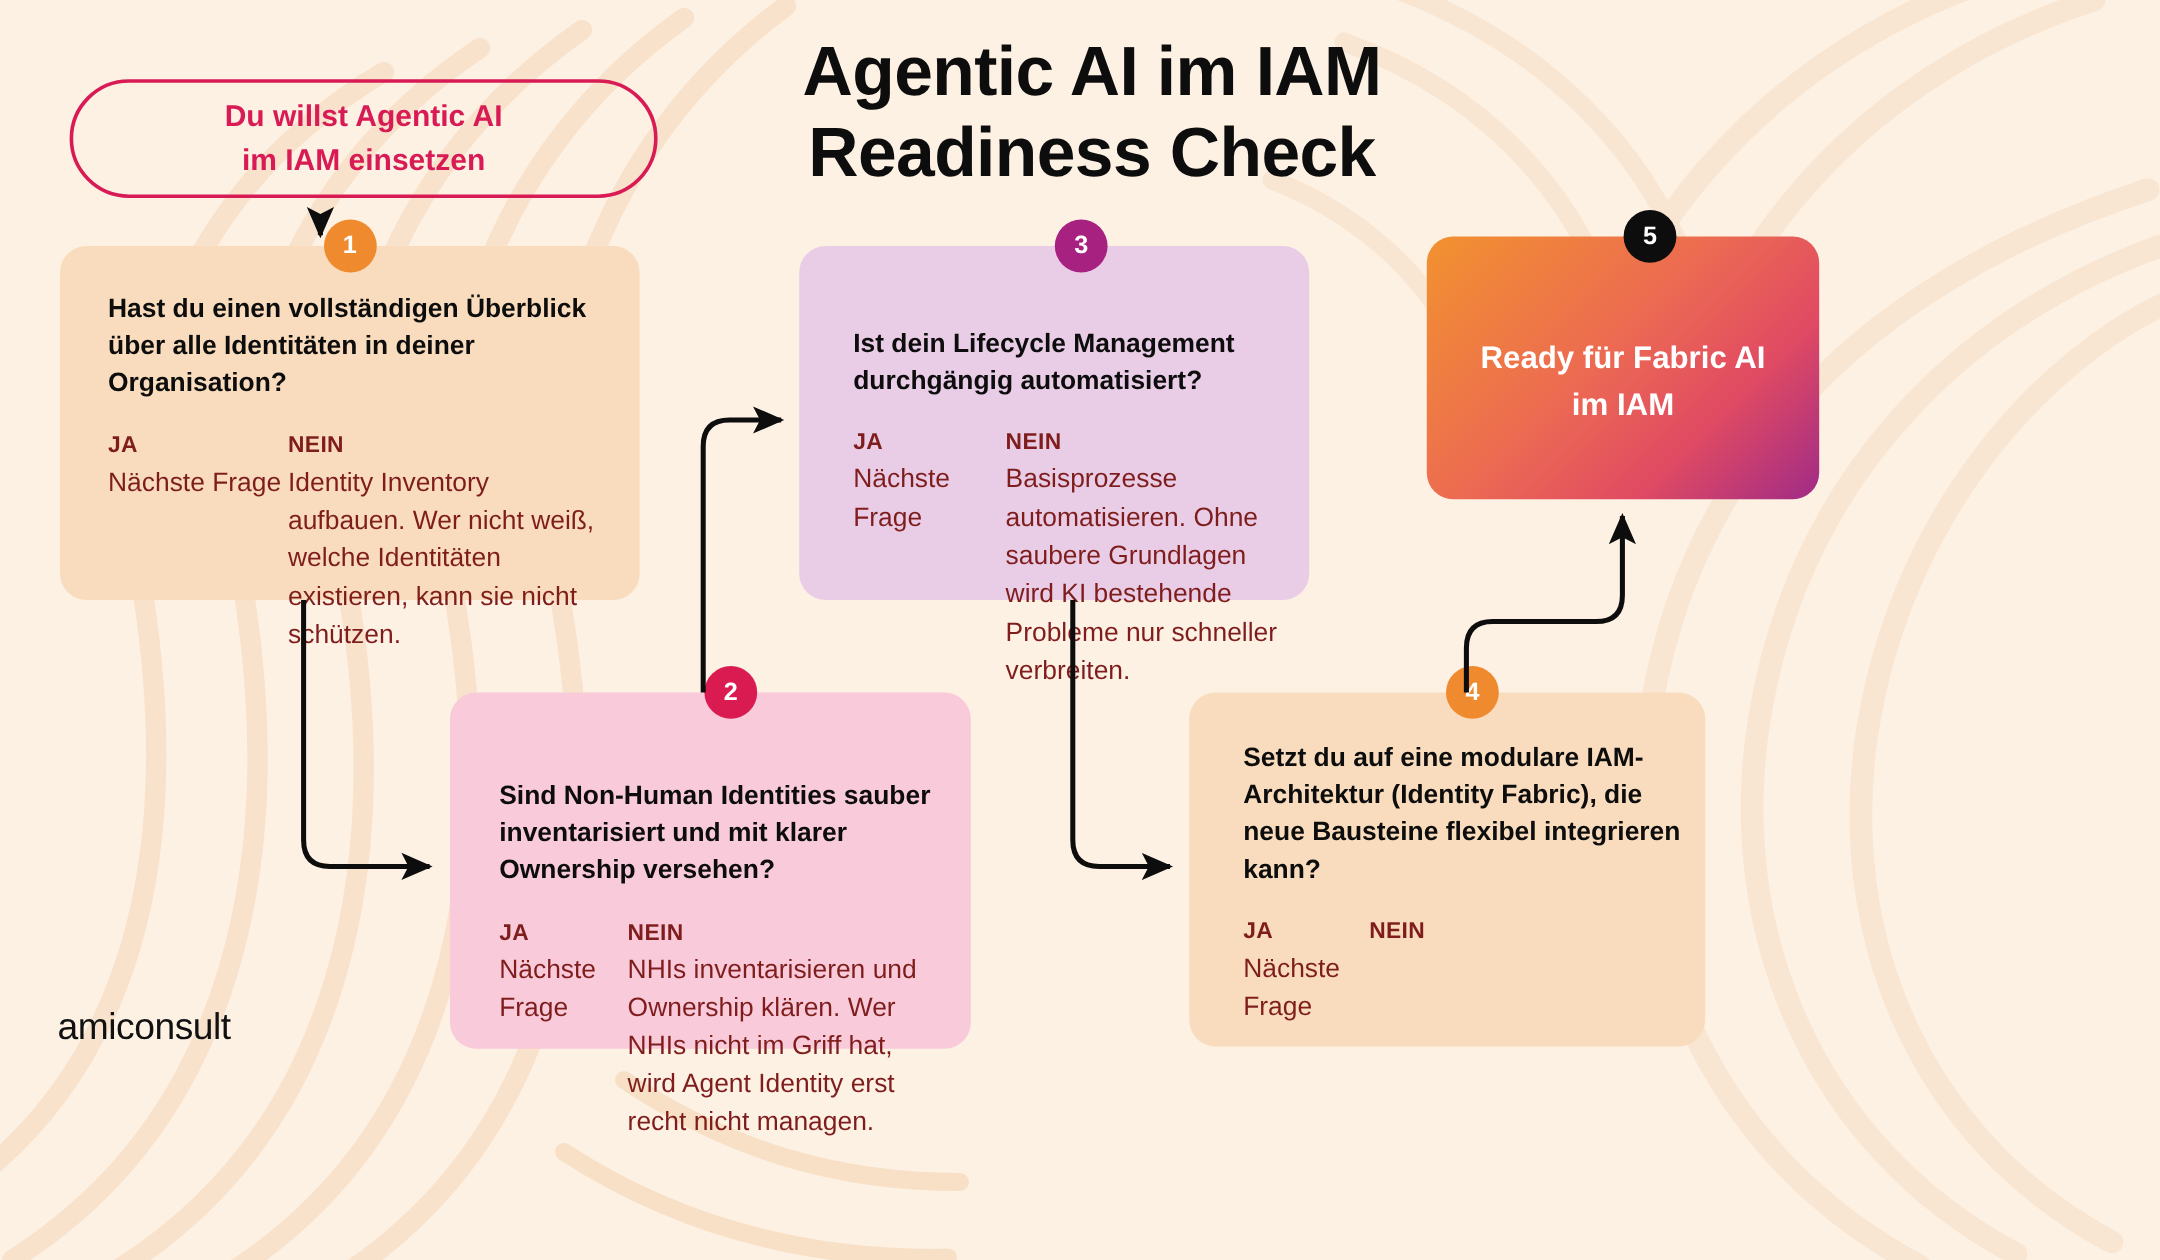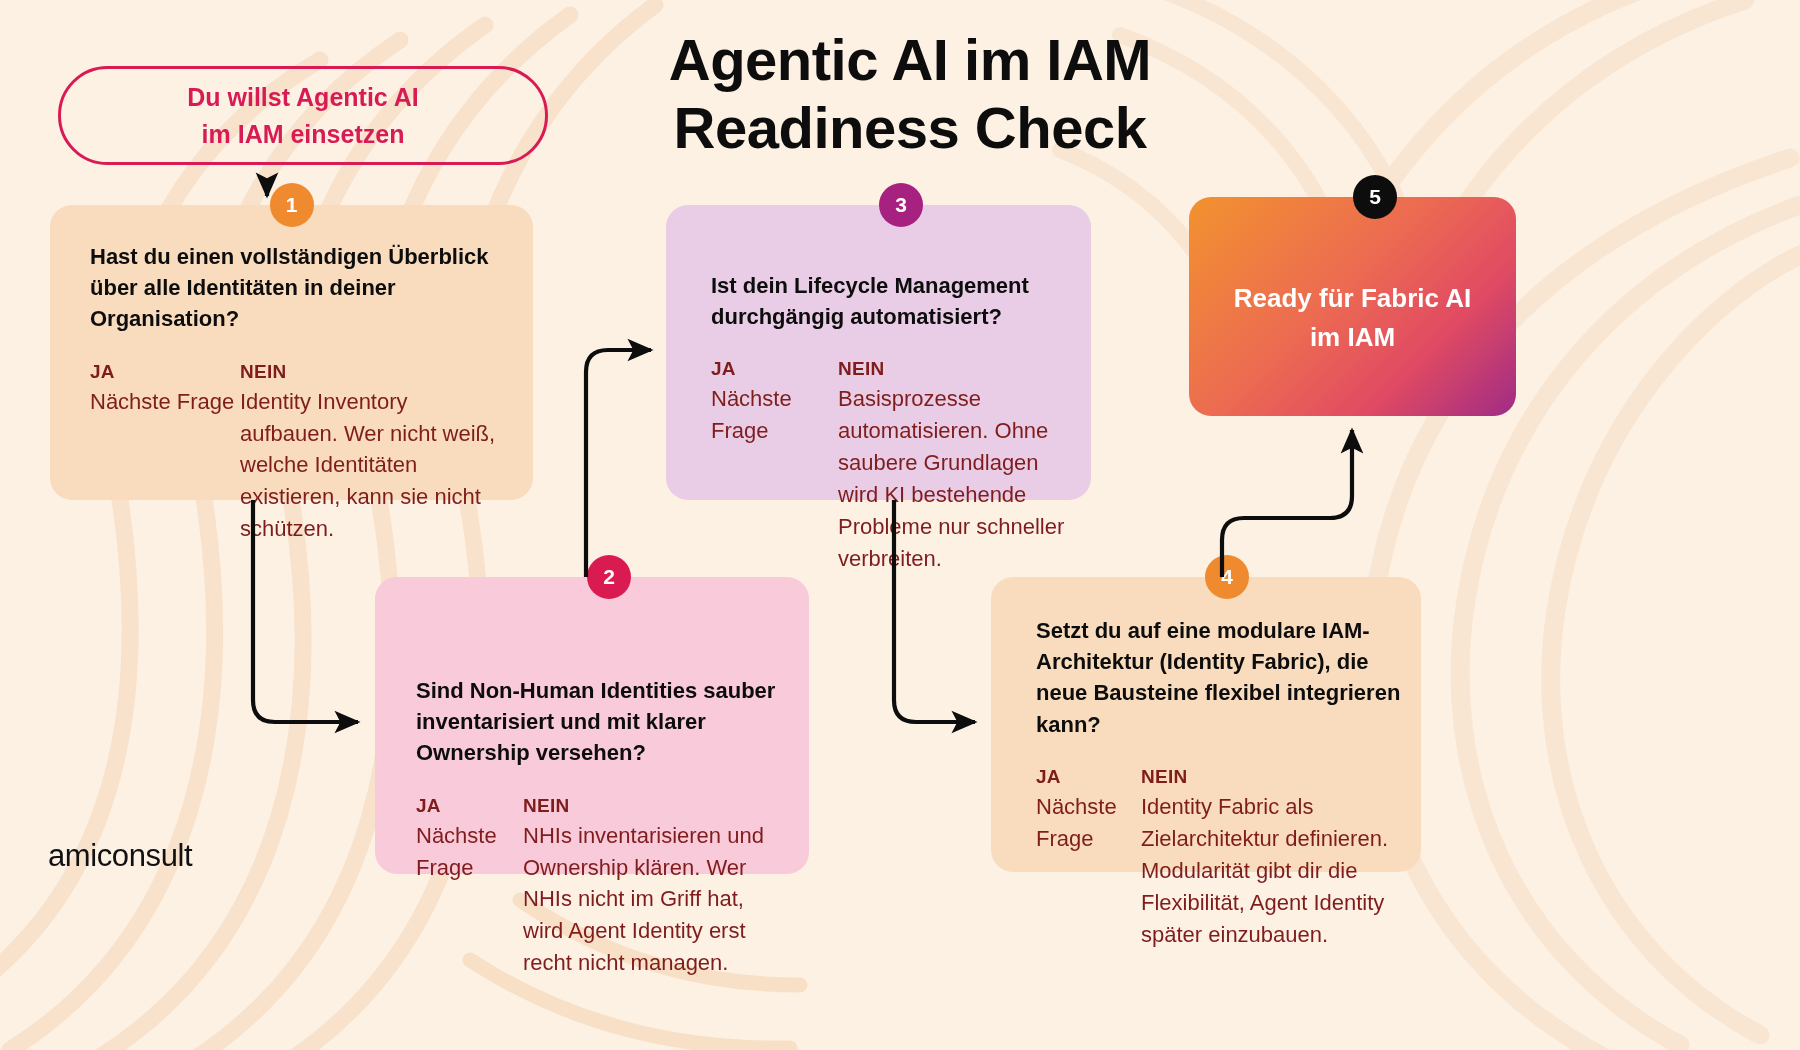--- a/index.html
+++ b/index.html
@@ -53,21 +53,21 @@
 
   
   #card-1 { left:50px; top:205px; width:483px; height:295px; background:#f8dcbd; }
   #card-1 .badge { left:50%; transform:translateX(-50%); background:#f08a2e; }
   #card-1 .inner { padding:36px 30px 0 40px; }
   #card-1 .col-ja { width:150px; }
 
   
   #card-2 { left:375px; top:577px; width:434px; height:297px; background:#f9cada; }
   #card-2 .badge { left:212px; background:#da1b52; }
-  #card-2 .inner { padding:98px 26px 0 41px; }
+  #card-2 .inner { padding:70px 26px 0 41px; }
   #card-2 .col-ja { width:107px; }
 
   
   #card-3 { left:666px; top:205px; width:425px; height:295px; background:#e9cde6; }
   #card-3 .badge { left:213px; background:#a72180; }
   #card-3 .inner { padding:65px 24px 0 45px; }
   #card-3 .col-ja { width:127px; }
 
   
   #card-4 { left:991px; top:577px; width:430px; height:295px; background:#f8dcbd; }
@@ -194,21 +194,20 @@
     <div class="badge">4</div>
     <div class="inner">
       <div class="q">Setzt du auf eine modulare IAM-Architektur (Identity Fabric), die neue Bausteine flexibel integrieren kann?</div>
       <div class="answers">
         <div class="col-ja">
           <div class="ans-head">JA</div>
           <div class="ans-body">Nächste Frage</div>
         </div>
         <div class="col-nein">
           <div class="ans-head">NEIN</div>
-          <div class="ans-body">Identity Fabric als Zielarchitektur definieren. Modularität gibt dir die Flexibilität, Agent Identity später einzubauen.</div>
         </div>
       </div>
     </div>
   </div>
 
   <div class="card" id="card-5">
     <div class="badge">5</div>
     <div class="ready-txt">
       <span>Ready für Fabric AI</span><br>
       <span>im IAM</span>

